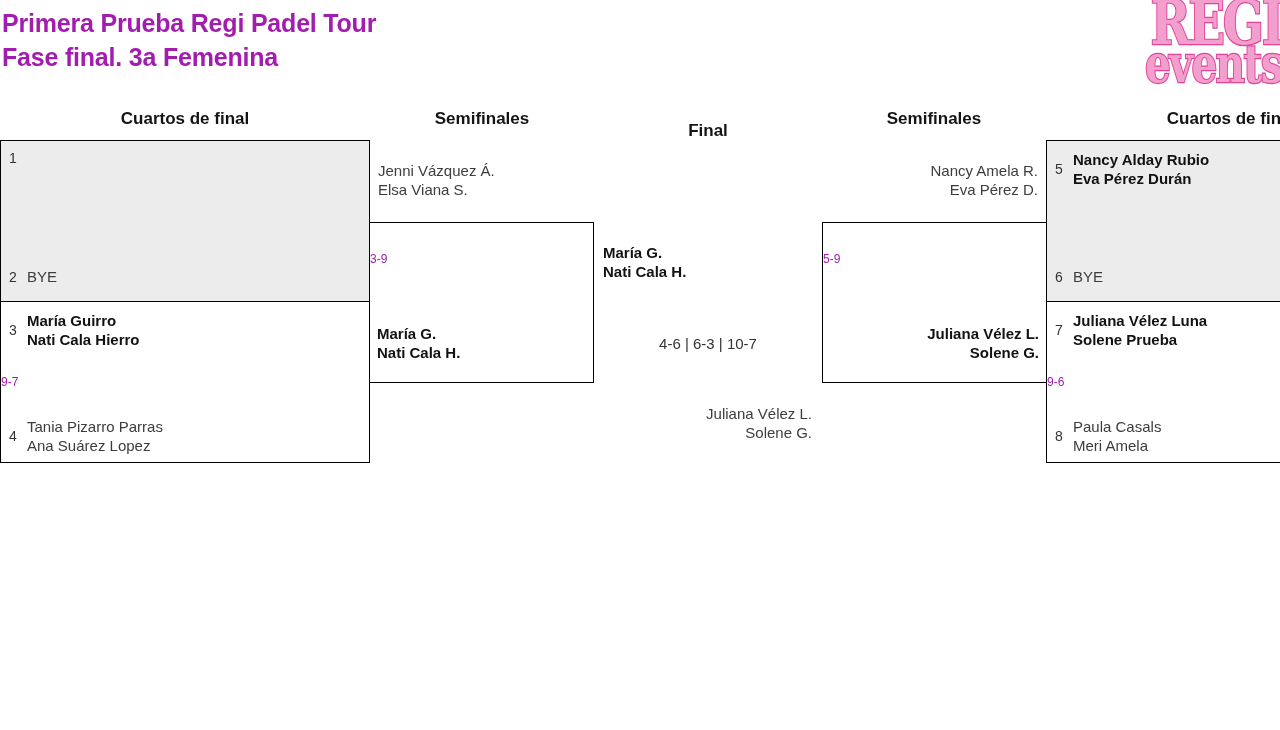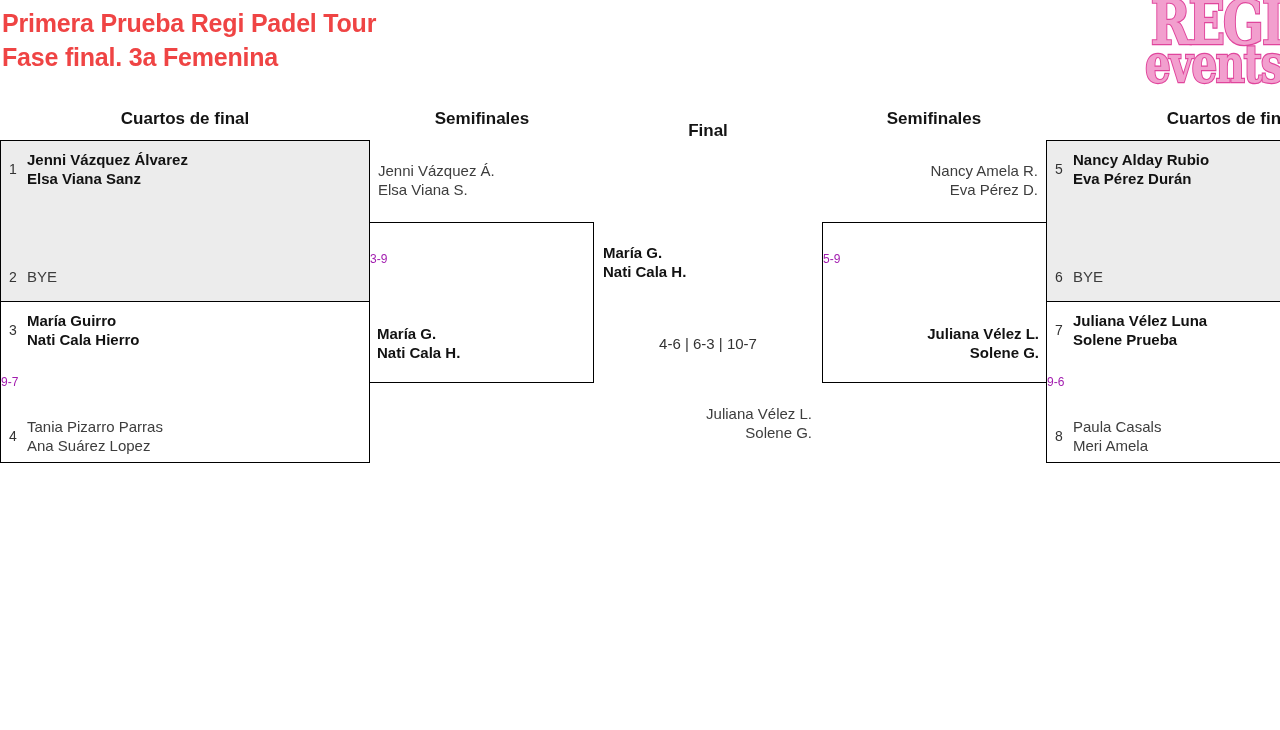--- a/index.html
+++ b/index.html
@@ -3,21 +3,21 @@
 <meta charset="utf-8">
 <style>
   html,body{margin:0;padding:0;}
   body{
     width:1280px;height:730px;overflow:hidden;background:#ffffff;
     font-family:"Liberation Sans",sans-serif;
   }
   .page{position:absolute;left:0;top:0;width:1280px;height:730px;overflow:hidden;background:#fff;}
 
   
-  .title{position:absolute;left:2px;top:6px;font-size:25px;line-height:34px;font-weight:700;color:#ef4444;letter-spacing:-0.2px;}
+  .title{position:absolute;left:2px;top:6px;font-size:25px;line-height:34px;font-weight:700;color:#a21caf;letter-spacing:-0.2px;}
   .logo{
     position:absolute;top:0;right:-2px;width:215px;height:100px;
     transform:scaleX(.78);transform-origin:top right;
     font-family:"DejaVu Serif",serif;font-weight:700;text-align:right;
     color:#f29fce;-webkit-text-stroke:2.4px #e0459c;paint-order:stroke fill;
   }
   .logo-regi{position:absolute;right:0;top:-14px;font-size:62px;letter-spacing:-3px;white-space:nowrap;}
   .logo-events{position:absolute;right:0;top:33px;font-size:52px;letter-spacing:-2px;white-space:nowrap;}
 
   
@@ -80,24 +80,20 @@
 
   <div class="round-header" id="rh1">Cuartos de final</div>
   <div class="round-header" id="rh2">Semifinales</div>
   <div class="round-header" id="rh3">Final</div>
   <div class="round-header" id="rh4">Semifinales</div>
   <div class="round-header" id="rh5">Cuartos de final</div>
 
   <div class="box shaded" id="qf1">
     <div class="team-row top">
       <span class="seed">1</span>
-      <div class="names winner">
-        <div>Jenni Vázquez Álvarez</div>
-        <div>Elsa Viana Sanz</div>
-      </div>
     </div>
     <div class="team-row bottom1">
       <span class="seed">2</span>
       <div class="names loser">
         <div>BYE</div>
       </div>
     </div>
   </div>
 
   <div class="box" id="qf2">

